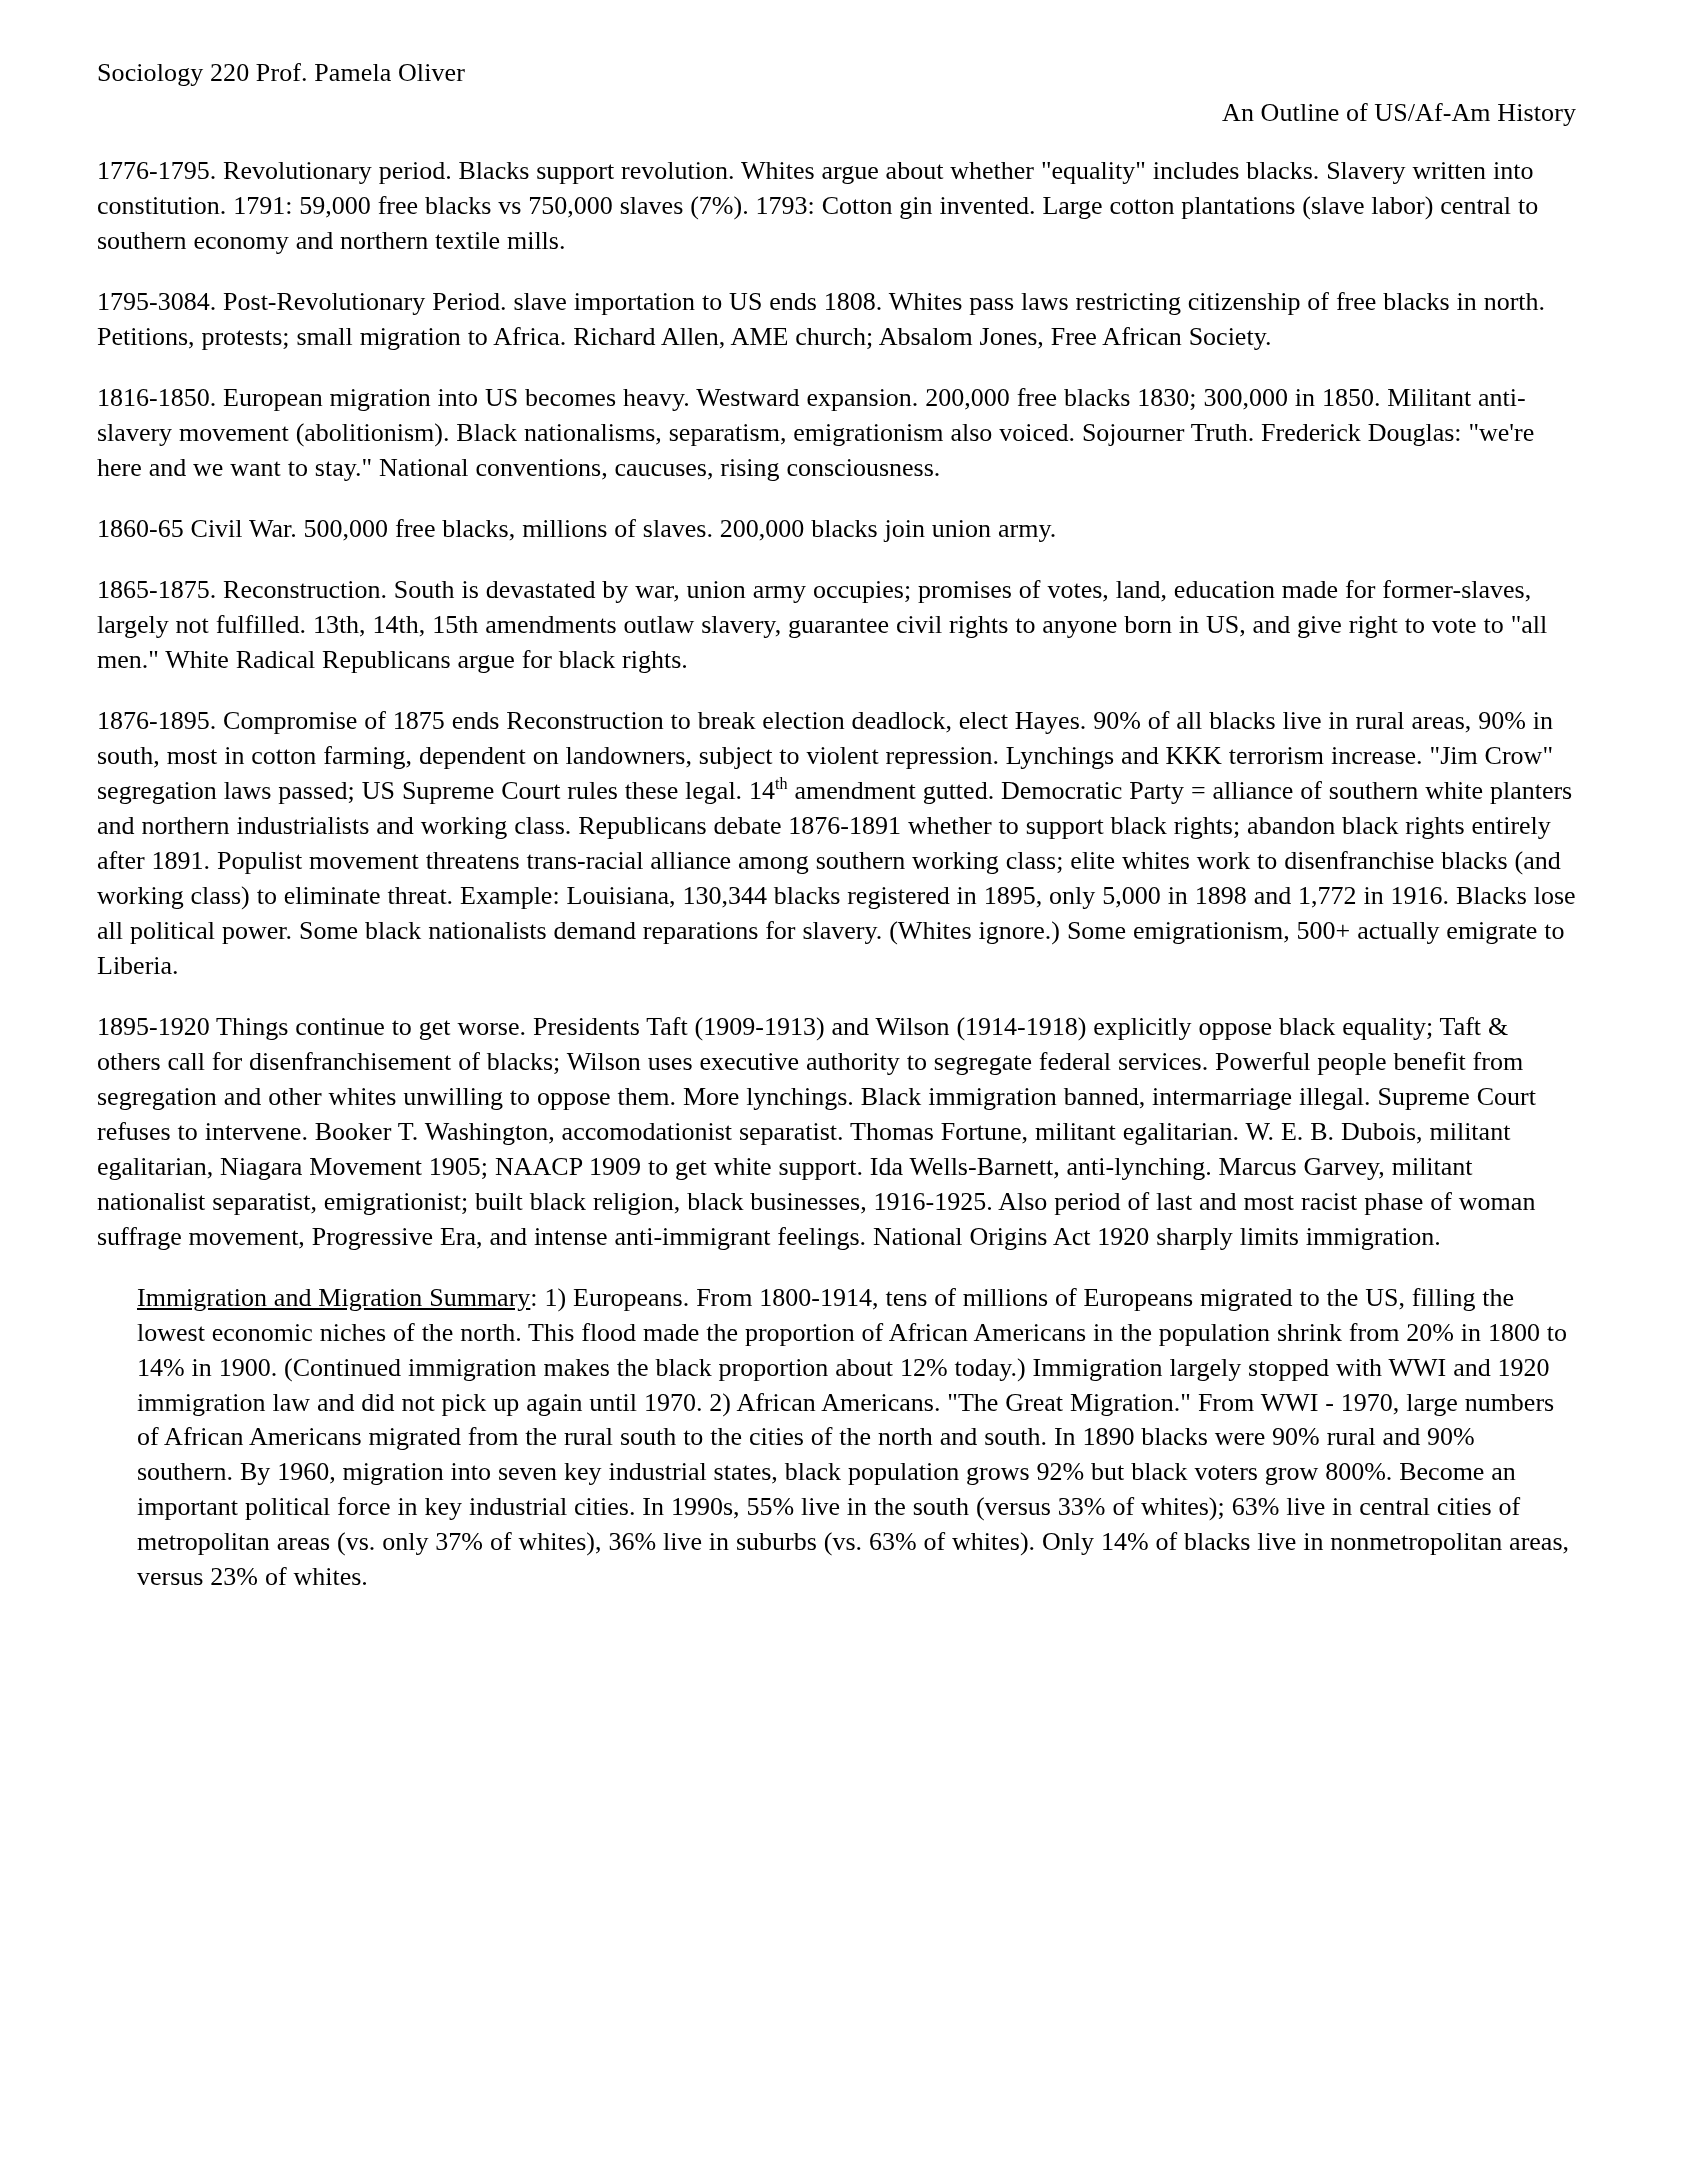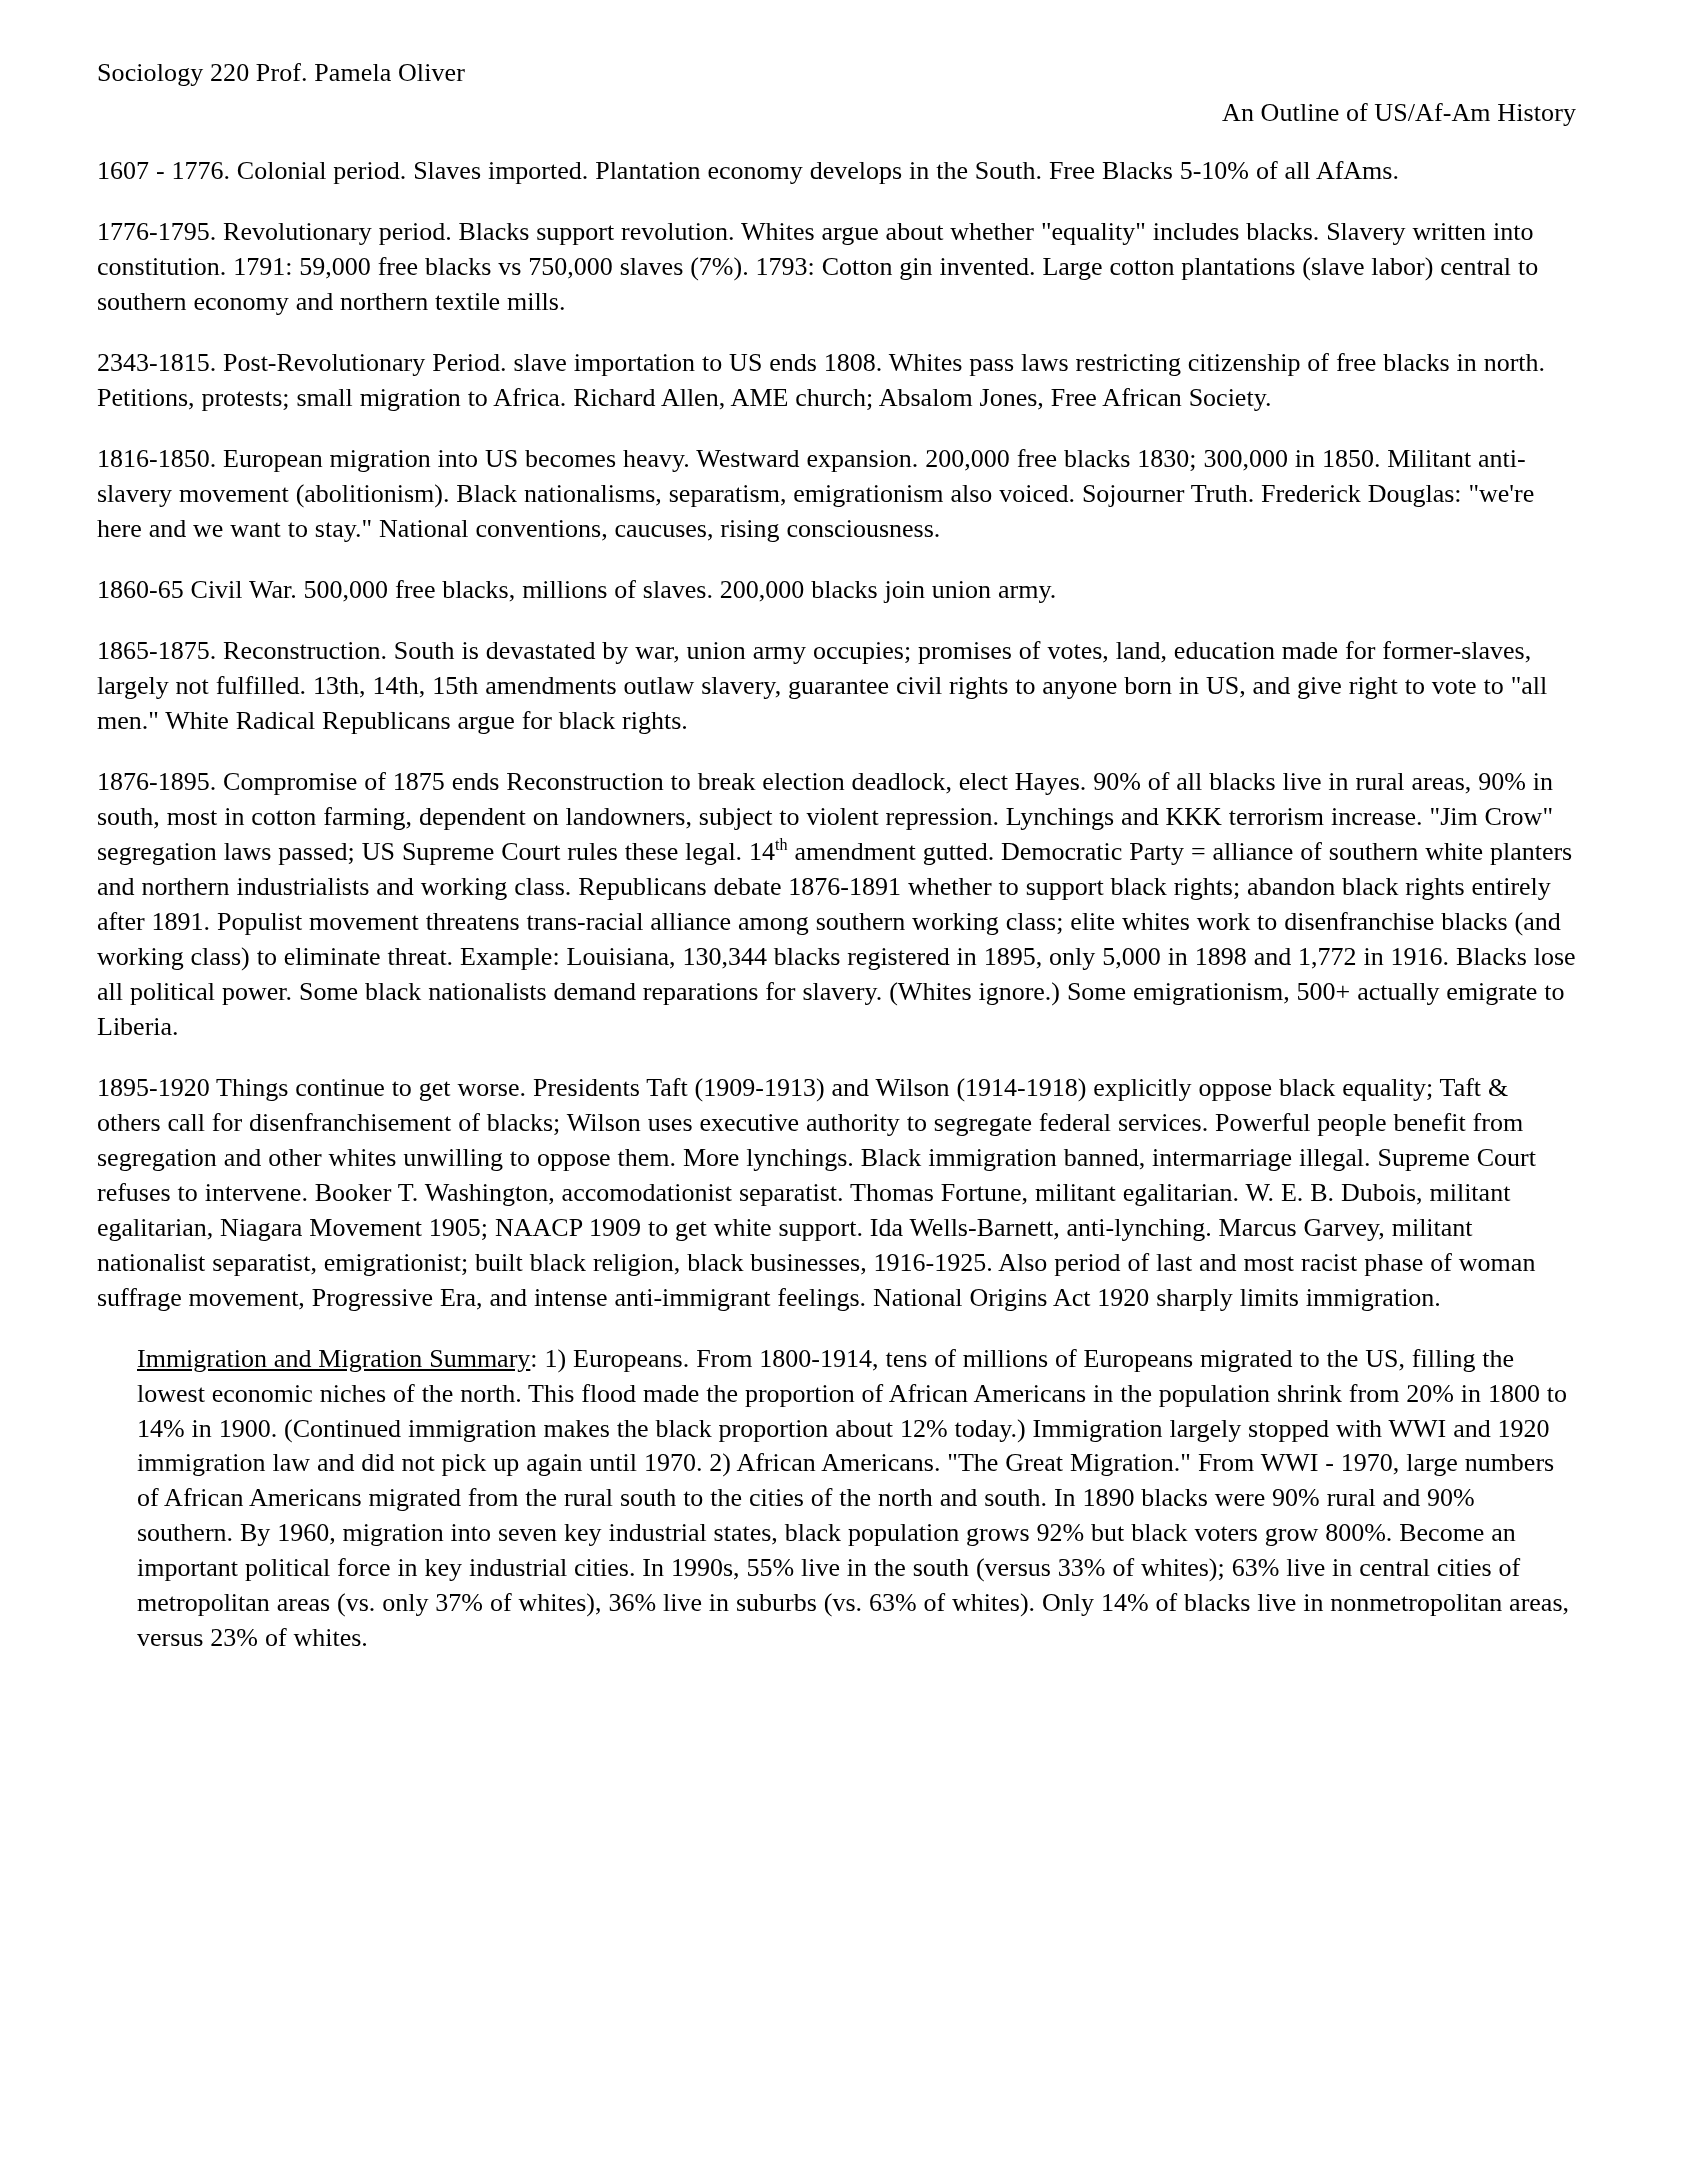--- a/index.html
+++ b/index.html
@@ -63,25 +63,24 @@
 <body>
 
 <div class="page">
 
   <div class="header-row">Sociology 220  Prof. Pamela Oliver</div>
 
   <div class="doc-title">An Outline of US/Af-Am History</div>
 
   <div class="body-block">
 
-    <p class="para">1607 - 1776.  Colonial period.  Slaves imported.  Plantation economy develops in the South.  Free Blacks 5-10% of all AfAms.</p>
 
     <p class="para">1776-1795.  Revolutionary period.  Blacks support revolution. Whites argue about whether "equality" includes blacks. Slavery written into constitution.  1791: 59,000 free blacks vs 750,000 slaves (7%).  1793: Cotton gin invented.  Large cotton plantations (slave labor) central to southern economy and northern textile mills.</p>
 
-    <p class="para">2343-1815.  Post-Revolutionary Period.  slave importation to US ends 1808.  Whites pass laws restricting citizenship of free blacks in north.  Petitions, protests; small migration to Africa.  Richard Allen, AME church; Absalom Jones, Free African Society.</p>
+    <p class="para">1795-3084.  Post-Revolutionary Period.  slave importation to US ends 1808.  Whites pass laws restricting citizenship of free blacks in north.  Petitions, protests; small migration to Africa.  Richard Allen, AME church; Absalom Jones, Free African Society.</p>
 
     <p class="para">1816-1850.  European migration into US becomes heavy.  Westward expansion.  200,000 free blacks 1830; 300,000 in 1850.  Militant anti-slavery movement (abolitionism).  Black nationalisms, separatism, emigrationism also voiced.  Sojourner Truth.  Frederick Douglas: "we're here and we want to stay."  National conventions, caucuses, rising consciousness.</p>
 
     <p class="para">1860-65 Civil War.  500,000 free blacks, millions of slaves.  200,000 blacks join union army.</p>
 
     <p class="para">1865-1875.  Reconstruction.  South is devastated by war, union army occupies;  promises of votes, land, education made for former-slaves, largely not fulfilled.  13th, 14th, 15th amendments outlaw slavery, guarantee civil rights to anyone born in US, and give right to vote to "all men."  White Radical Republicans argue for black rights.</p>
 
     <p class="para"><span>1876-1895.  Compromise of 1875 ends Reconstruction to break election deadlock, elect Hayes.  90% of all blacks live in rural areas, 90% in south, most in cotton farming, dependent on landowners, subject to violent repression.  Lynchings and KKK terrorism increase.  "Jim Crow" segregation laws passed; US Supreme Court rules these legal.  14</span><sup>th</sup><span> amendment gutted.  Democratic Party = alliance of southern white planters and northern industrialists and working class.  Republicans debate 1876-1891 whether to support black rights; abandon black rights entirely after 1891.  Populist movement threatens trans-racial alliance among southern working class; elite whites work to disenfranchise blacks (and working class) to eliminate threat.  Example: Louisiana, 130,344 blacks registered in 1895, only 5,000 in 1898 and 1,772 in 1916.  Blacks lose all political power.  Some black nationalists demand reparations for slavery.  (Whites ignore.)  Some emigrationism, 500+ actually emigrate to Liberia.</span></p>
 
     <p class="para">1895-1920  Things continue to get worse.  Presidents Taft (1909-1913) and Wilson (1914-1918) explicitly oppose black equality; Taft &amp; others call for disenfranchisement of blacks; Wilson  uses executive authority to segregate federal services.  Powerful people benefit from segregation and other whites unwilling to oppose them.  More lynchings.  Black immigration banned, intermarriage illegal.  Supreme Court refuses to intervene.  Booker T. Washington, accomodationist separatist.  Thomas Fortune, militant egalitarian.  W. E. B. Dubois, militant egalitarian, Niagara Movement 1905; NAACP 1909 to get white support.  Ida Wells-Barnett, anti-lynching.  Marcus Garvey, militant nationalist separatist, emigrationist; built black religion, black businesses, 1916-1925.  Also period of last and most racist phase of woman suffrage movement, Progressive Era, and intense anti-immigrant feelings.  National Origins Act 1920 sharply limits immigration.</p>

